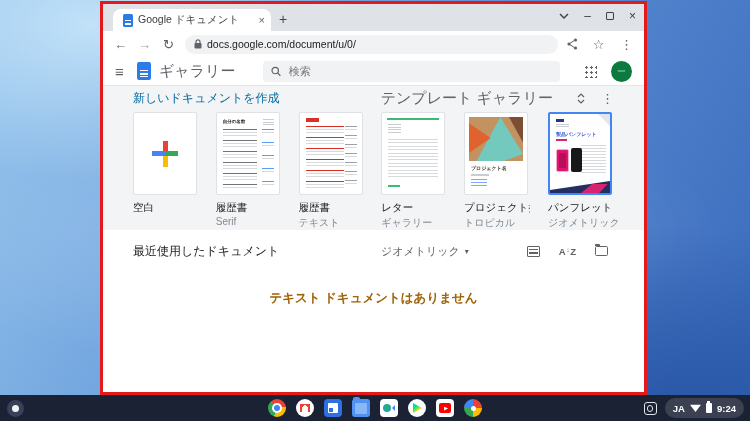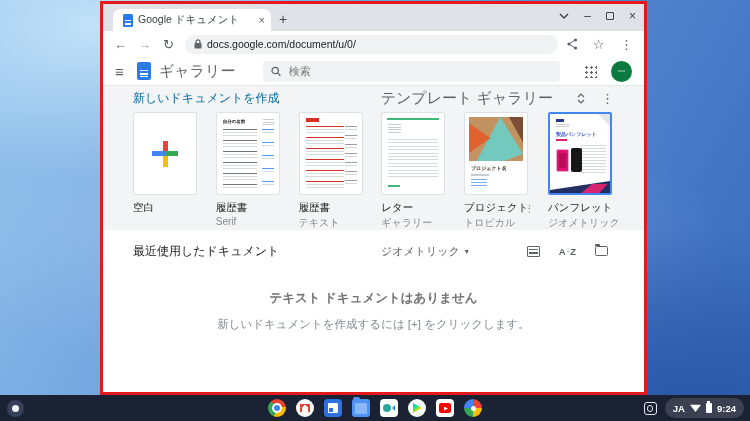--- a/index.html
+++ b/index.html
@@ -145,21 +145,21 @@
   .view-icons { display:flex; align-items:center; gap:19px; margin-left:58px; margin-right:6px; color:#5f6368; }
   .listview-icon { width:13px; height:11px; border:1.2px solid #5f6368; border-radius:1px; position:relative; }
   .listview-icon::after { content:""; position:absolute; left:1px; right:1px; top:2.5px; height:5px;
     background:repeating-linear-gradient(to bottom,#5f6368 0 1.2px,transparent 1.2px 3.4px); }
   .sort-icon { font-size:9.5px; font-weight:bold; display:flex; align-items:flex-start; }
   .sort-icon .arr { font-size:7px; margin:0 .5px; }
   .folder-icon { width:13px; height:10px; border:1.2px solid #5f6368; border-radius:1.5px; position:relative; }
   .folder-icon::before { content:""; position:absolute; top:-3px; left:-1px; width:5px; height:2px;
     background:#5f6368; border-radius:1px 1px 0 0; }
   .empty { text-align:center; margin-top:27px; }
-  .empty-title { font-size:12.5px; font-weight:bold; color:#737373; }
+  .empty-title { font-size:12.5px; font-weight:bold; color:#a16207; }
   .empty-hint { font-size:11.5px; color:#84898f; margin-top:10px; }
 
   
   .shelf { position:absolute; left:0; right:0; bottom:0; height:26px; background:#1b2234; display:flex; align-items:center; }
   .launcher { position:absolute; left:7px; width:17px; height:17px; border-radius:50%; background:#39415a;
               display:flex; align-items:center; justify-content:center; }
   .launcher::after { content:""; width:7px; height:7px; border-radius:50%; background:#f1f3f4; }
   .shelf-apps { position:absolute; left:50%; transform:translateX(-50%); display:flex; align-items:center; gap:10px; }
   .sapp { width:18px; height:18px; position:relative; }
   .chrome-i { border-radius:50%;
@@ -374,21 +374,20 @@
         <span class="sort-icon">
             <span>A</span>
             <span class="arr">↓</span>
             <span>Z</span>
           </span>
         <span class="folder-icon"></span>
       </span>
     </div>
     <div class="empty">
       <div class="empty-title">テキスト ドキュメントはありません</div>
-      <div class="empty-hint">新しいドキュメントを作成するには [+] をクリックします。</div>
     </div>
   </div>
 
 </div>
 
 <div class="shelf">
   <span class="launcher"></span>
   <div class="shelf-apps">
     <span class="sapp chrome-i"></span>
     <span class="sapp gmail-i">

